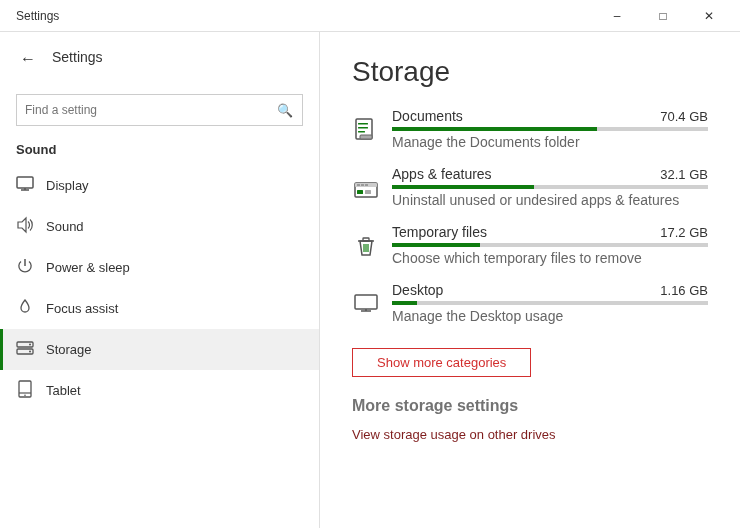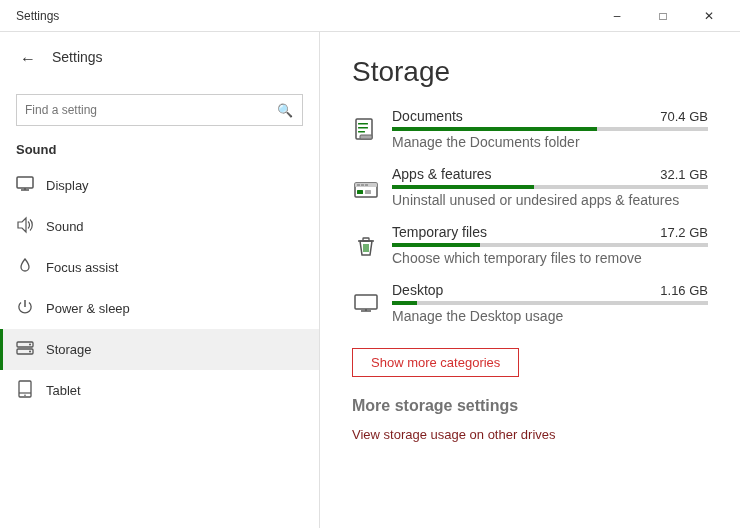--- a/index.html
+++ b/index.html
@@ -226,21 +226,21 @@
     .storage-item-desc {
       font-size: 14px;
       color: #666;
     }
 
     
     .show-more-btn {
       display: inline-block;
       color: #d32f2f;
       border: 1.5px solid #d32f2f;
-      padding: 6px 18px;
+      padding: 6px 24px;
       font-size: 13px;
       cursor: pointer;
       margin: 8px 0 20px 0;
       background: transparent;
       font-family: 'Segoe UI', sans-serif;
     }
 
     
     .more-storage-title {
       font-size: 16px;
@@ -302,34 +302,34 @@
           <path d="M14 3.5 C17 6 17 12 14 14.5" stroke="#555" stroke-width="1.2" fill="none"></path>
         </svg>
       </span>
       <span>Sound</span>
     </div>
 
 
     <div class="sidebar-item">
       <span class="sidebar-icon">
         <svg width="18" height="18" viewBox="0 0 18 18" fill="none">
-          <path d="M9 2 C9 2 13 7 13 10 C13 12.2 11.2 14 9 14 C6.8 14 5 12.2 5 10 C5 7 9 2 9 2Z" stroke="#555" stroke-width="1.3" fill="none"></path>
-        </svg>
-      </span>
-      <span>Focus assist</span>
-    </div>
-
-    <div class="sidebar-item">
-      <span class="sidebar-icon">
-        <svg width="18" height="18" viewBox="0 0 18 18" fill="none">
           <path d="M9 2 L9 9" stroke="#555" stroke-width="1.5"></path>
           <path d="M5 4.5 C2.5 6.5 2 10.5 4.5 13 C7 15.5 11 15.5 13.5 13 C16 10.5 15.5 6.5 13 4.5" stroke="#555" stroke-width="1.3" fill="none"></path>
         </svg>
       </span>
       <span>Power &amp; sleep</span>
+    </div>
+
+    <div class="sidebar-item">
+      <span class="sidebar-icon">
+        <svg width="18" height="18" viewBox="0 0 18 18" fill="none">
+          <path d="M9 2 C9 2 13 7 13 10 C13 12.2 11.2 14 9 14 C6.8 14 5 12.2 5 10 C5 7 9 2 9 2Z" stroke="#555" stroke-width="1.3" fill="none"></path>
+        </svg>
+      </span>
+      <span>Focus assist</span>
     </div>
 
     <div class="sidebar-item storage-active active">
       <span class="sidebar-icon">
         <svg width="18" height="18" viewBox="0 0 18 18" fill="none">
           <rect x="1" y="3" width="16" height="5" rx="1" stroke="#555" stroke-width="1.3" fill="none"></rect>
           <rect x="1" y="10" width="16" height="5" rx="1" stroke="#555" stroke-width="1.3" fill="none"></rect>
           <circle cx="14" cy="5.5" r="1" fill="#555"></circle>
           <circle cx="14" cy="12.5" r="1" fill="#555"></circle>
         </svg>

